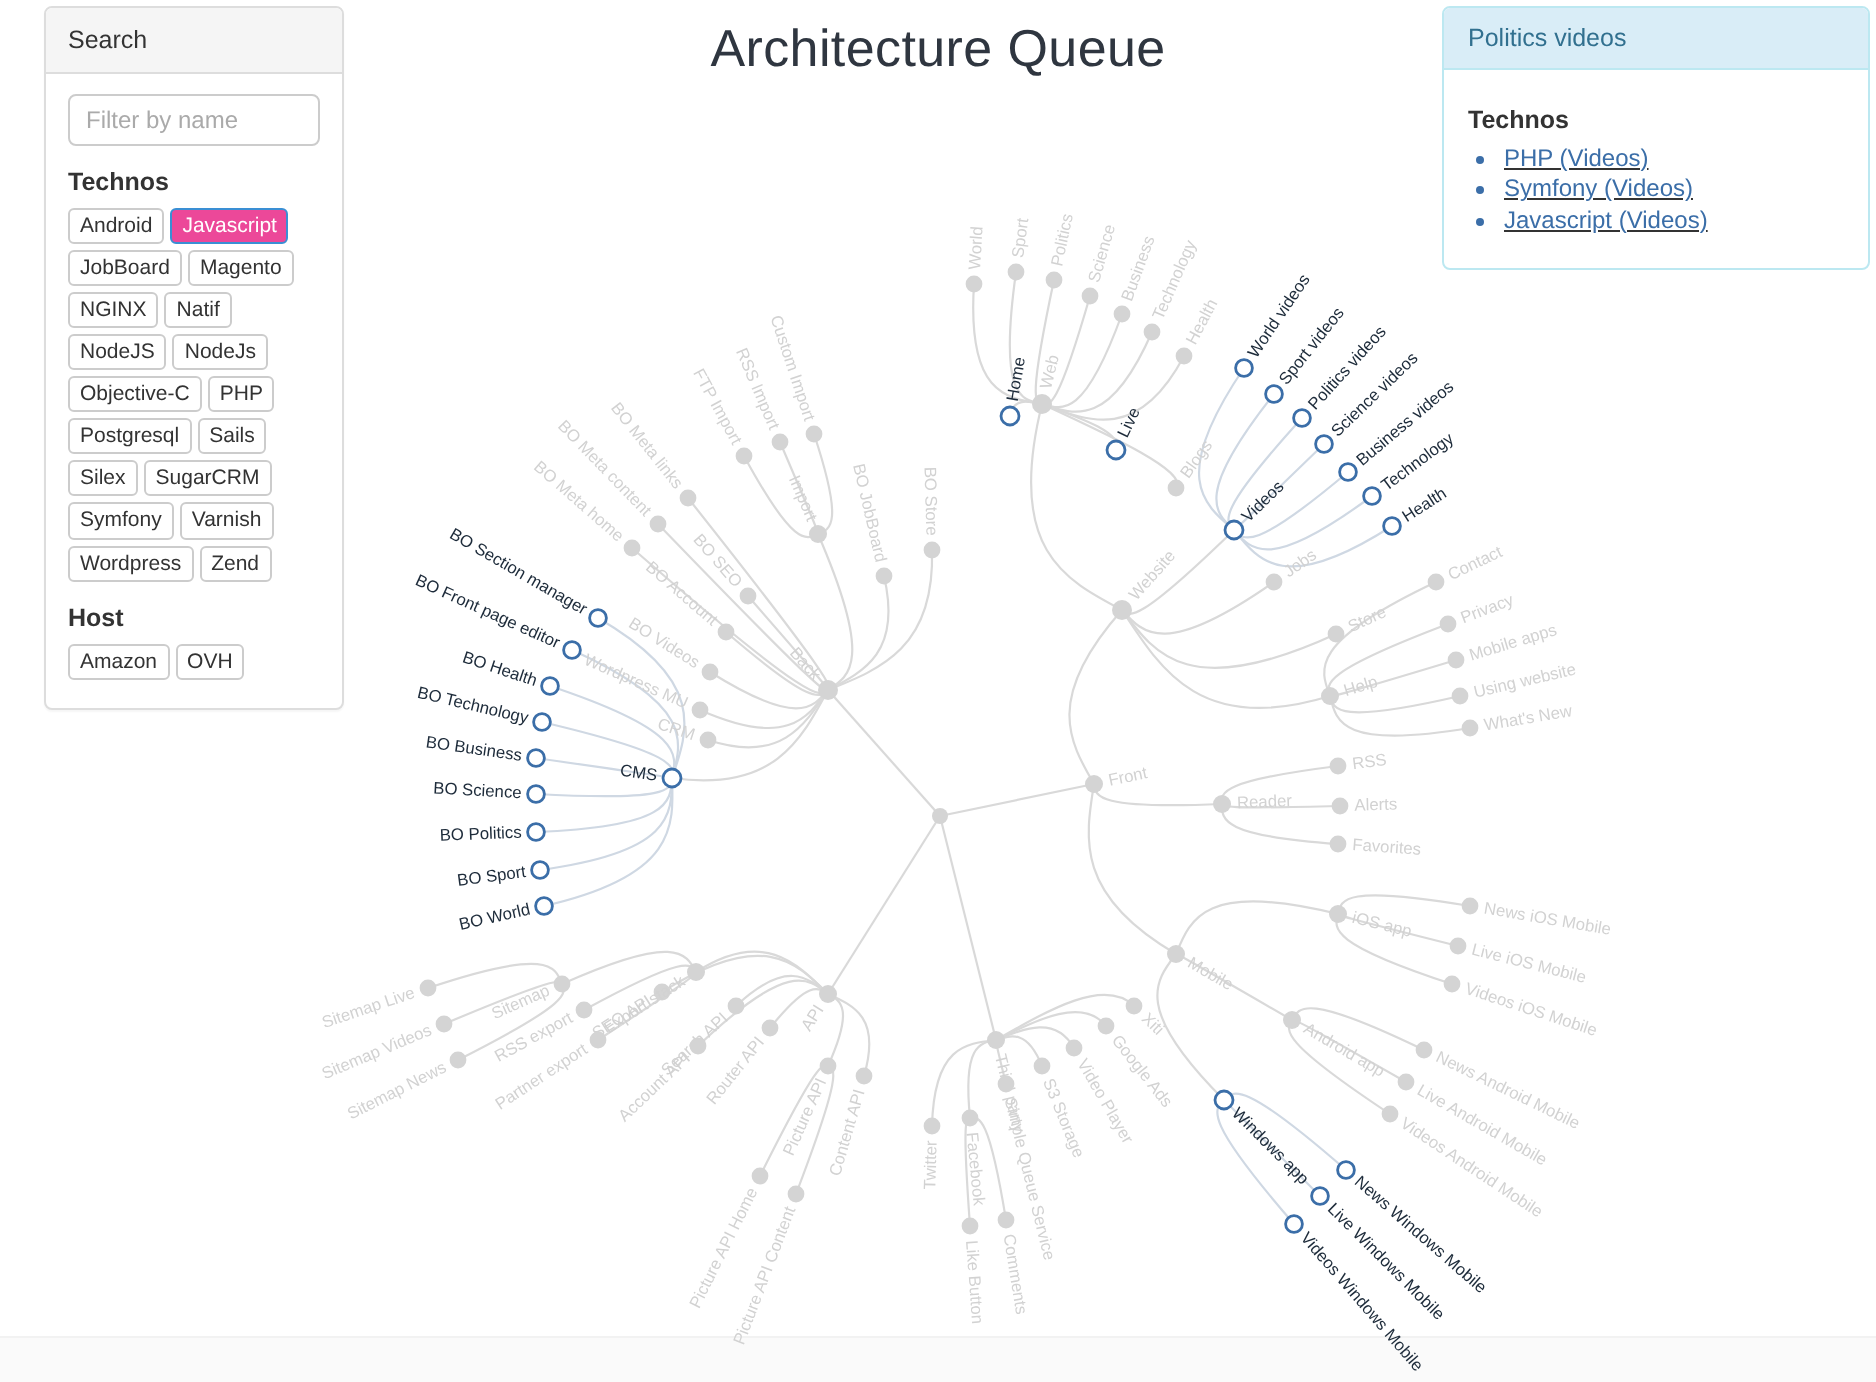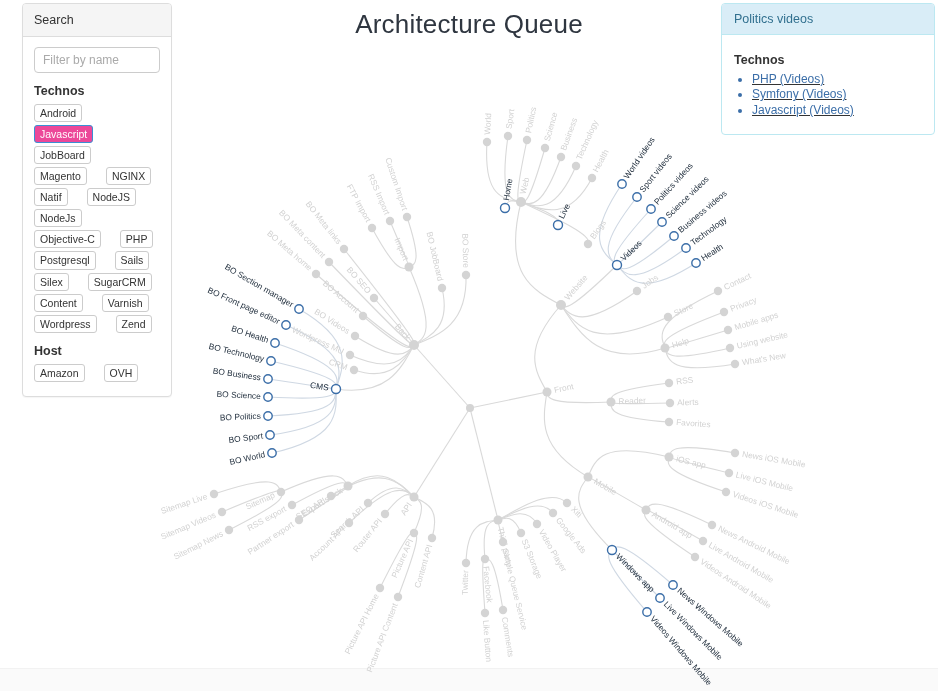--- a/index.html
+++ b/index.html
@@ -34,21 +34,21 @@
     padding:5px 8px;font-size:12px;color:#15803d;
     font-family:"Liberation Sans", sans-serif;
     border:1px solid #ccc;border-radius:4px;outline:none;
     background:#fff;
   }
   #filter-input::placeholder{color:#aaa;}
   .group-title{
     font-size:12.5px;font-weight:bold;color:#333;
     margin:11px 0 6px 0;
   }
-  .tag-wrap{display:flex;flex-wrap:wrap;gap:3px 19px;}
+  .tag-wrap{display:flex;flex-wrap:wrap;gap:3px 3px;}
   .tag{
     display:inline-block;
     font-size:10.5px;line-height:1.15;
     padding:2px 5px;
     border:1px solid #ccc;border-radius:3px;
     background:#fff;color:#333;
     cursor:pointer;white-space:nowrap;
   }
   .tag.active{background:#ec4899;border-color:#3a8fd4;color:#fff;}
 
@@ -607,21 +607,21 @@
         <span class="tag">NGINX</span>
         <span class="tag">Natif</span>
         <span class="tag">NodeJS</span>
         <span class="tag">NodeJs</span>
         <span class="tag">Objective-C</span>
         <span class="tag">PHP</span>
         <span class="tag">Postgresql</span>
         <span class="tag">Sails</span>
         <span class="tag">Silex</span>
         <span class="tag">SugarCRM</span>
-        <span class="tag">Content</span>
+        <span class="tag">Symfony</span>
         <span class="tag">Varnish</span>
         <span class="tag">Wordpress</span>
         <span class="tag">Zend</span>
       </div>
     <div class="group-title">Host</div>
     <div class="tag-wrap" id="host-tags">
         <span class="tag">Amazon</span>
         <span class="tag">OVH</span>
       </div>
   </div>

